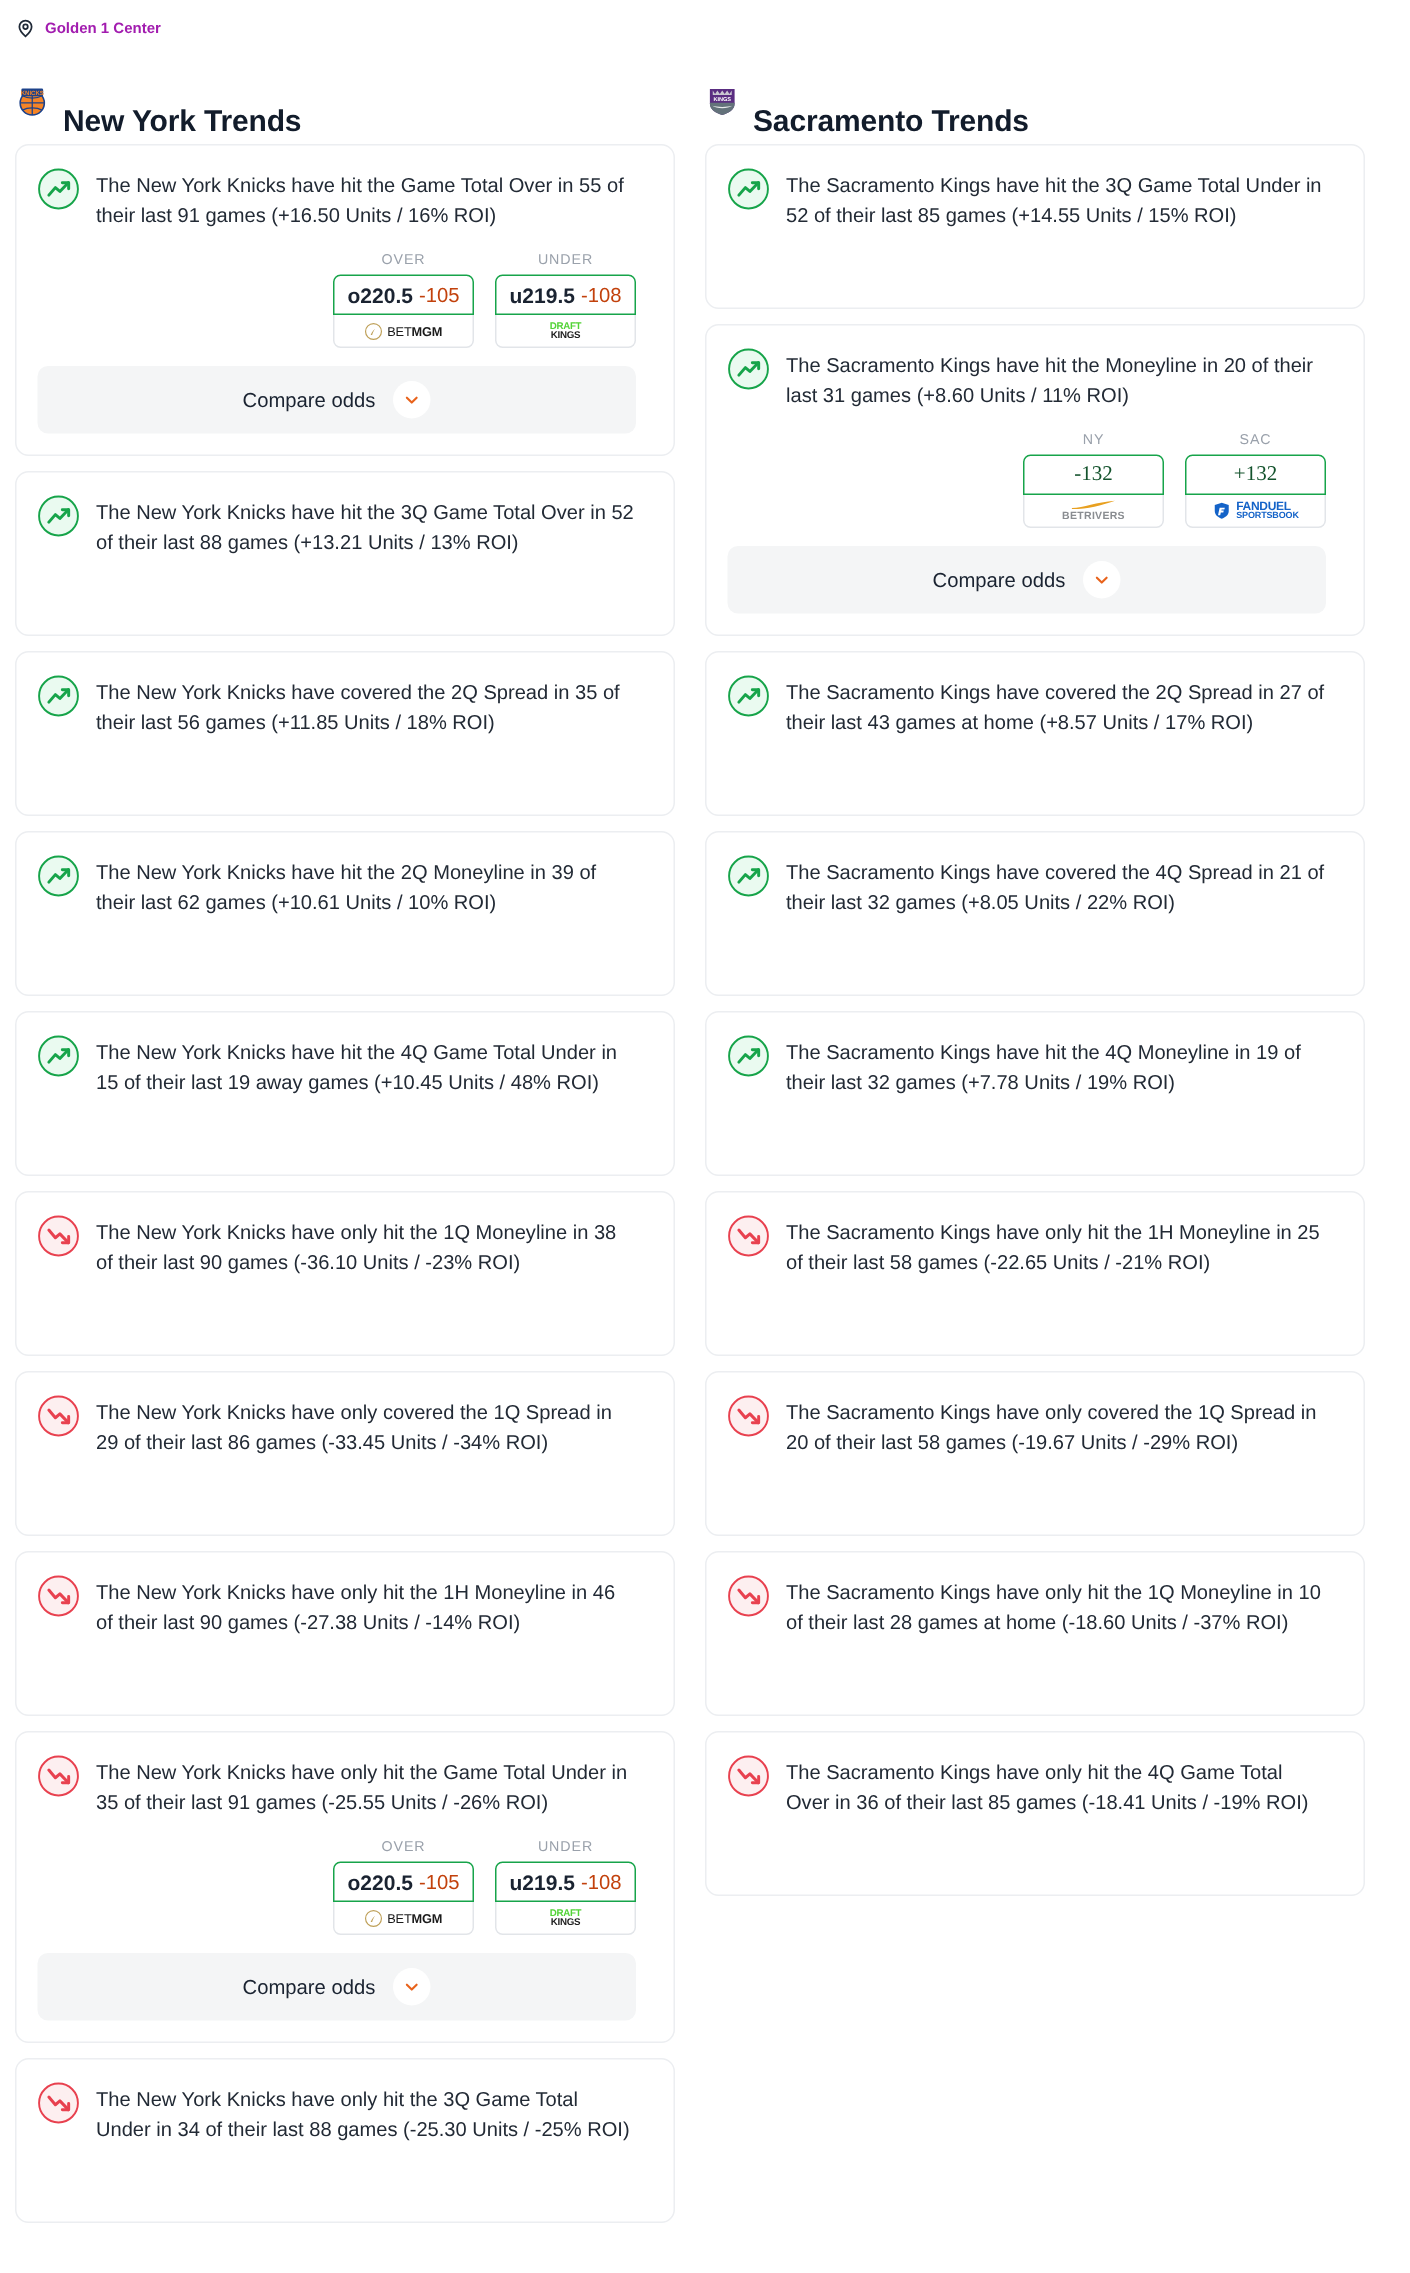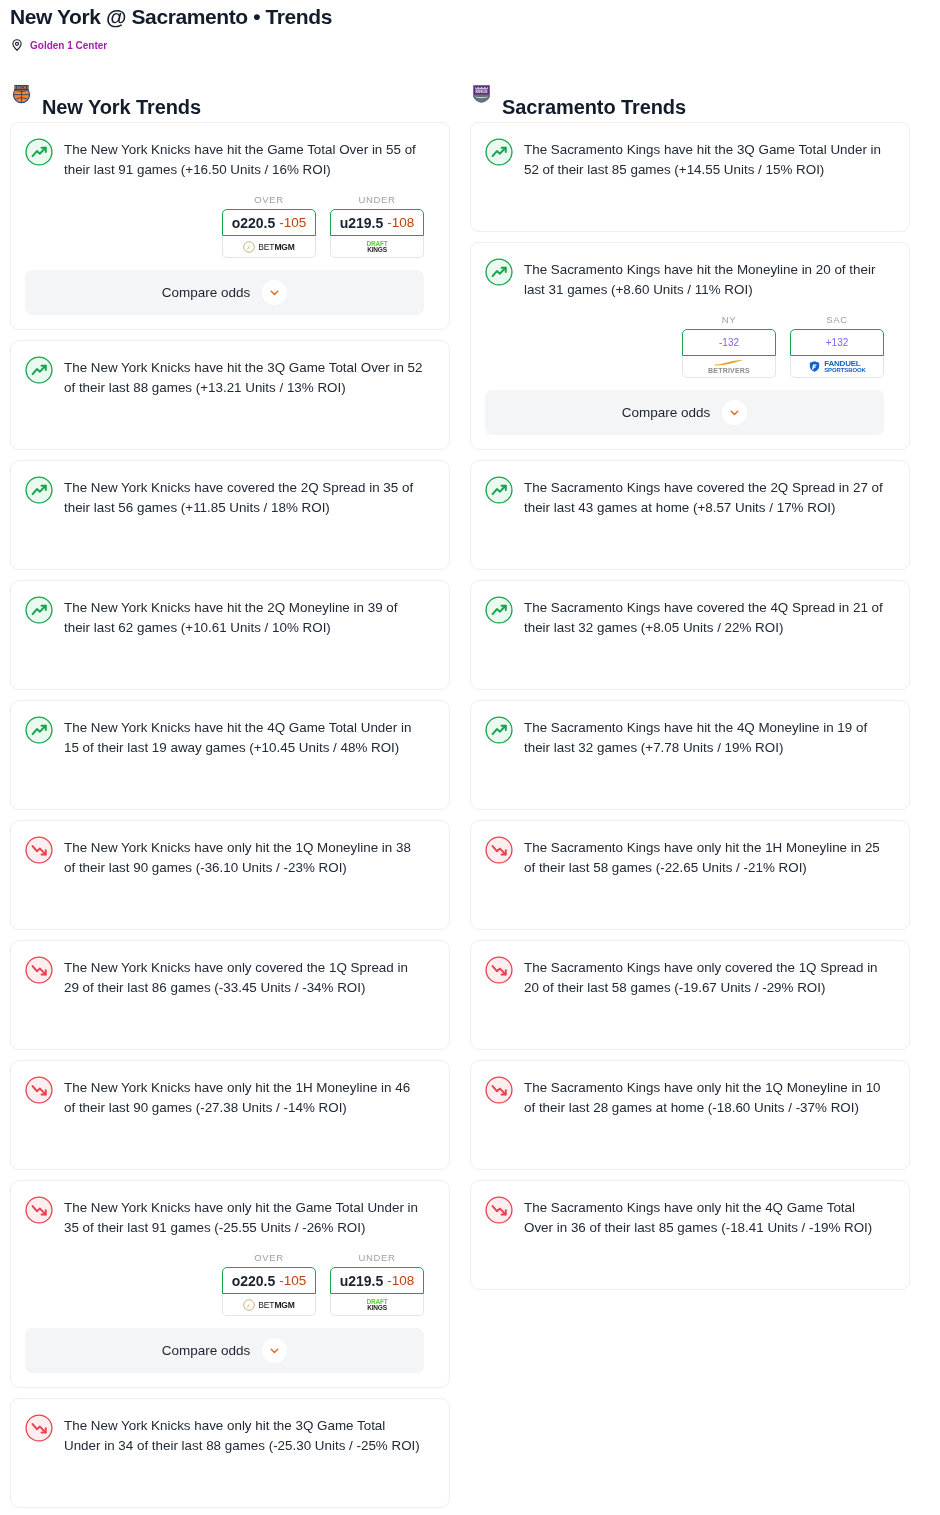--- a/index.html
+++ b/index.html
@@ -95,21 +95,21 @@
     border-radius: 5px 5px 0 0;
     height: 27px;
     display: flex;
     align-items: center;
     justify-content: center;
     gap: 4px;
     background: #fff;
   }
   .odds-line { font-size: 14px; font-weight: bold; color: #1a2331; }
   .odds-price { font-size: 13.5px; color: #c2410c; }
-  .odds-price.solo { font-weight: normal; font-size: 10px; color: #8b5cf6; }
+  .odds-price.solo { font-weight: normal; font-size: 14px; color: #14532d; font-family: Liberation Serif, serif; }
   .book-box {
     border: 1px solid #e2e5e9;
     border-top: none;
     border-radius: 0 0 5px 5px;
     height: 22px;
     display: flex;
     align-items: center;
     justify-content: center;
     background: #fff;
   }
@@ -142,21 +142,20 @@
   .chev-circle {
     width: 25px; height: 25px; border-radius: 50%;
     background: #fff;
     display: flex; align-items: center; justify-content: center;
   }
 </style>
 </head>
 <body>
 
 <div class="page-header">
-  <div class="page-title">New York @ Sacramento • Trends</div>
   <div class="venue-row">
     <span class="pin-icon">
       <svg viewBox="0 0 24 24" width="14" height="14" fill="none" stroke="#1f2937" stroke-width="2">
         <path d="M12 21s7-6.2 7-11a7 7 0 1 0-14 0c0 4.8 7 11 7 11z"></path>
         <circle cx="12" cy="10" r="2.6"></circle>
       </svg>
     </span>
     <span class="venue-text">Golden 1 Center</span>
   </div>
 </div>

